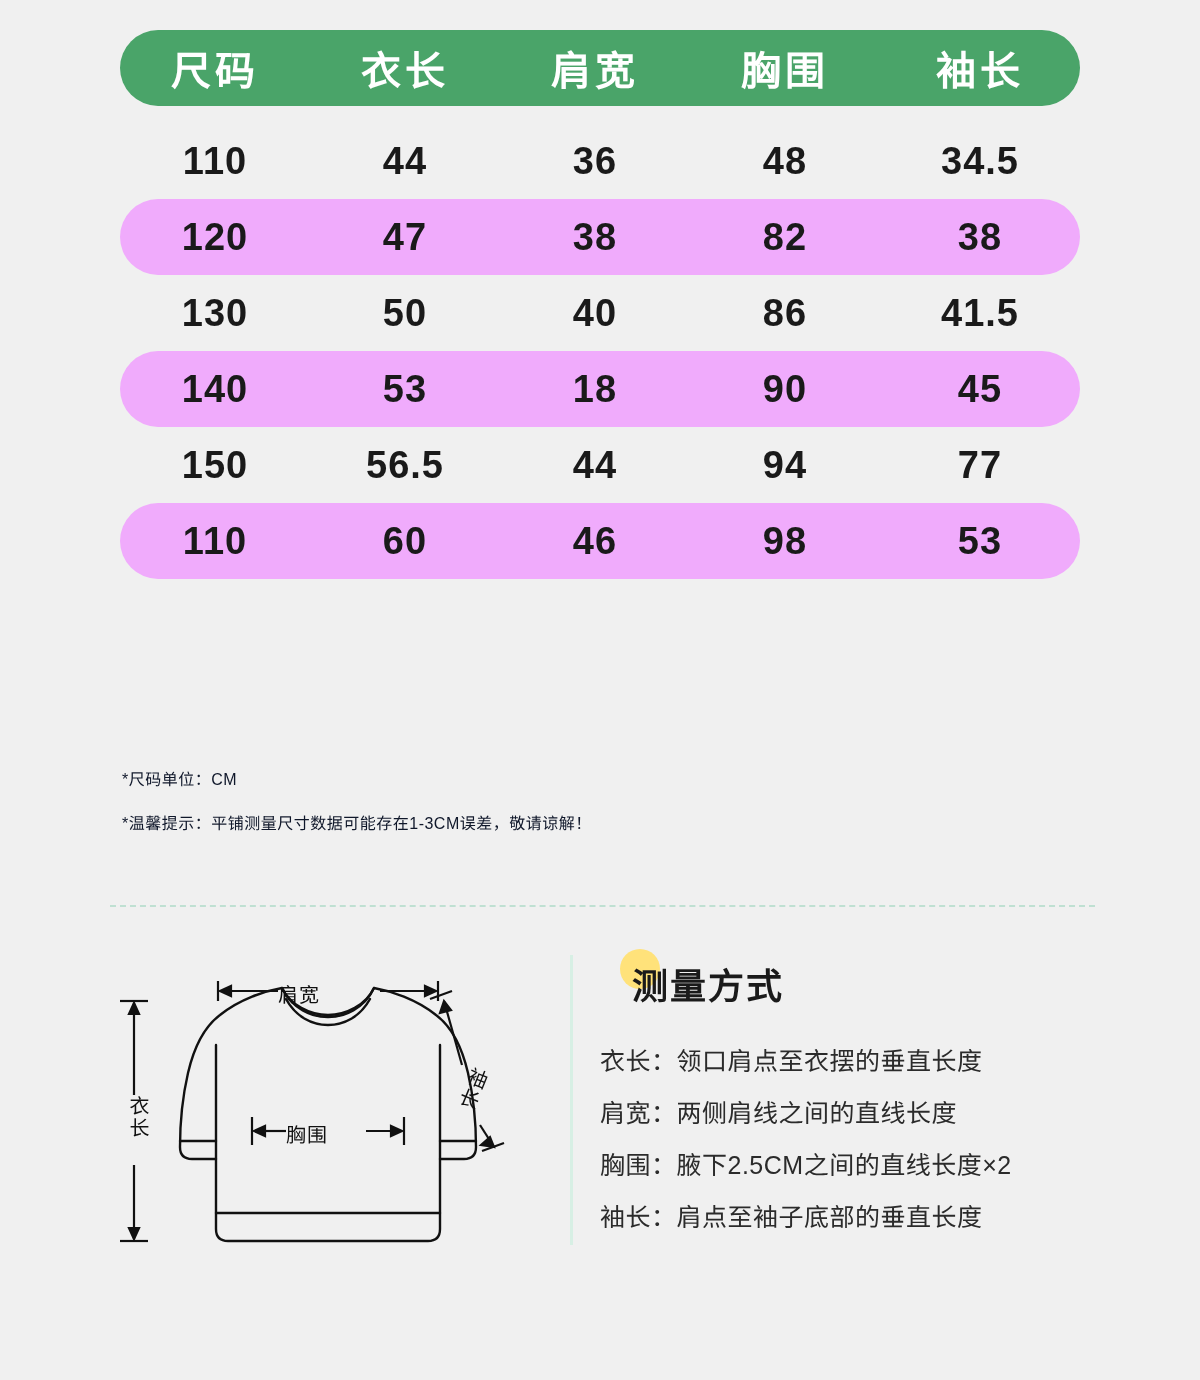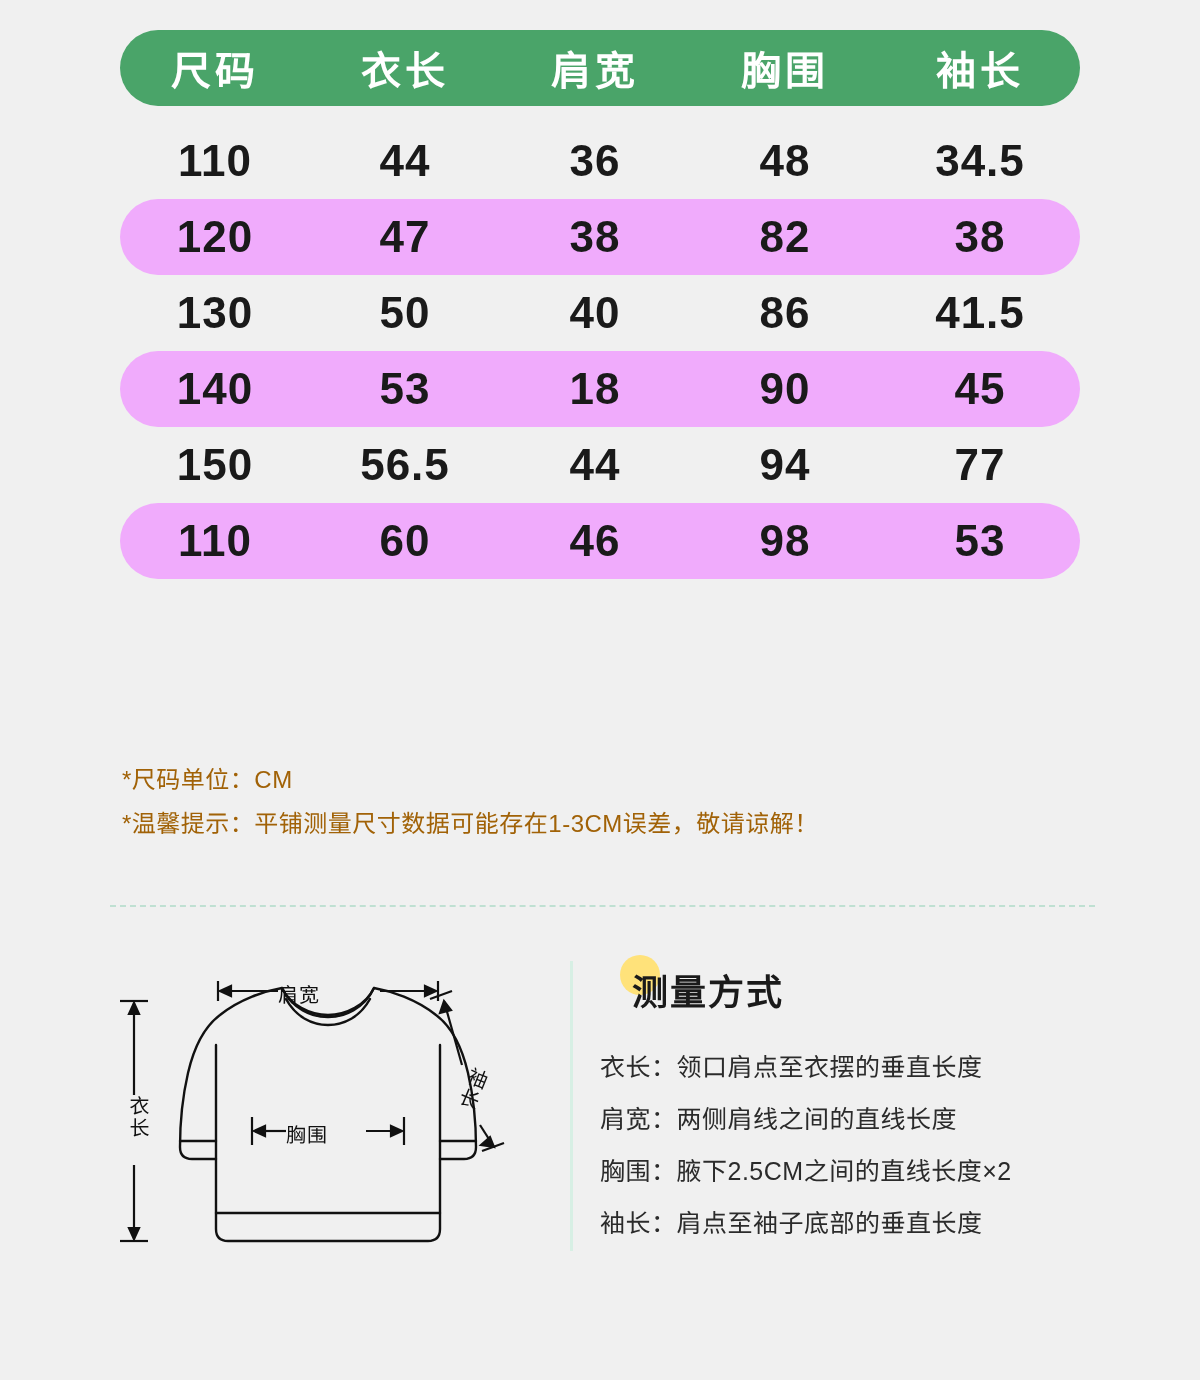--- a/index.html
+++ b/index.html
@@ -42,21 +42,21 @@
     margin-bottom: 17px;
   }
   .row.odd {
     background: transparent;
   }
   .row.even {
     background: #f0abfc;
   }
   .cell {
     text-align: center;
-    font-size: 44px;
+    font-size: 38px;
     font-weight: bold;
     color: #1a1a1a;
     letter-spacing: 1px;
   }
   .row.header .cell {
     color: #ffffff;
     font-size: 40px;
     letter-spacing: 4px;
   }
   .c0 { width: 190px; }
@@ -66,22 +66,22 @@
   .c4 { width: 200px; }
 
   
   .notes {
     position: absolute;
     left: 122px;
     top: 758px;
     width: 1000px;
   }
   .note-line {
-    font-size: 24px;
-    color: #a16207;
+    font-size: 16px;
+    color: #0f172a;
     line-height: 44px;
     letter-spacing: 0.5px;
   }
 
   
   .divider {
     position: absolute;
     left: 110px;
     top: 905px;
     width: 985px;
@@ -102,21 +102,21 @@
     position: absolute;
     left: 100px;
     top: 20px;
     width: 430px;
     height: 330px;
   }
 
   .measure-panel {
     position: absolute;
     left: 570px;
-    top: 20px;
+    top: 14px;
     width: 560px;
   }
   .measure-title-wrap {
     position: relative;
     height: 70px;
   }
   .title-dot {
     position: absolute;
     left: 50px;
     top: 0px;

